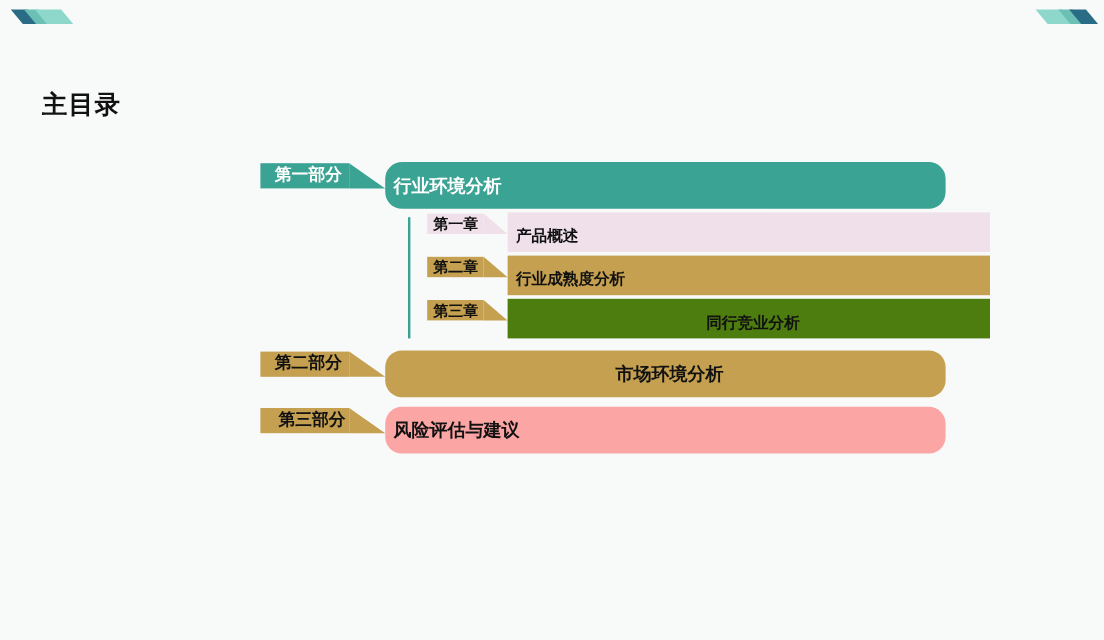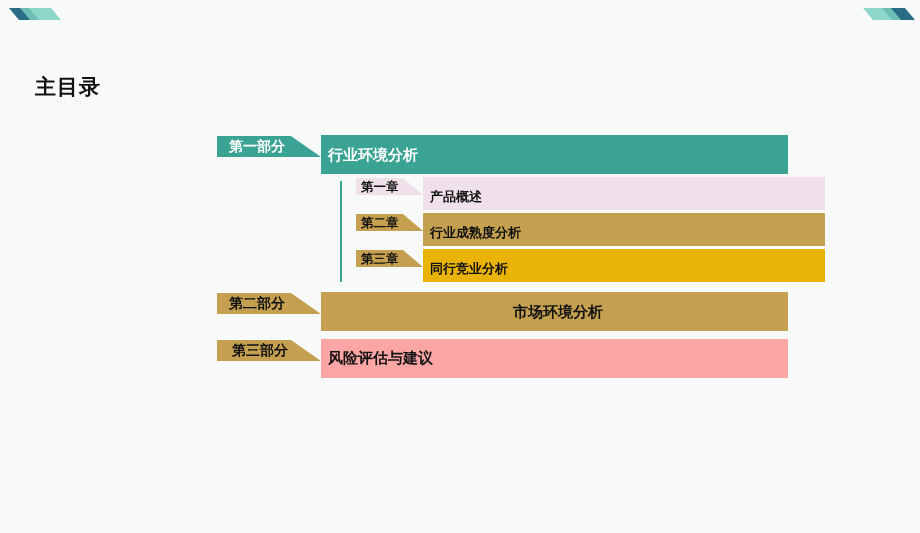--- a/index.html
+++ b/index.html
@@ -7,21 +7,21 @@
     width:920px; height:533px; position:relative; overflow:hidden;
     background:#f8faf9;
     font-family:"DejaVu Sans","Liberation Sans",sans-serif;
   }
   .deco { position:absolute; top:8px; height:12px; }
   .deco .s { position:absolute; top:0; height:12px; transform:skewX(40deg); }
   .title { position:absolute; left:35px; top:73px; font-size:21px; font-weight:bold; color:#111; letter-spacing:1px; }
 
   .part-tag { position:absolute; height:21px; color:#fff; font-size:14px; font-weight:bold; line-height:21px; padding-left:12px; box-sizing:border-box; }
   .part-tag .tri { position:absolute; top:0; right:-30px; width:0; height:0; border-bottom:21px solid; border-right:30px solid transparent; }
-  .part-box { position:absolute; color:#fff; font-size:15px; font-weight:bold; box-sizing:border-box; padding-left:7px; }
+  .part-box { position:absolute; color:#fff; font-size:15px; font-weight:bold; box-sizing:border-box; padding-left:7px;border-radius:14px; }
   .gold-text { color:#111; }
 
   .chap-tag { position:absolute; height:17px; font-size:12.5px; font-weight:bold; line-height:17px; padding-left:5px; box-sizing:border-box; color:#111; }
   .chap-tag .tri { position:absolute; top:0; right:-20px; width:0; height:0; border-bottom:17px solid; border-right:20px solid transparent; }
   .chap-box { position:absolute; left:423px; width:402px; height:33px; font-size:13px; font-weight:bold; color:#111; box-sizing:border-box; padding-left:7px; padding-top:11px; }
 
   .vline { position:absolute; left:340px; top:181px; width:2px; height:101px; background:#3aa393; }
 </style>
 </head>
 <body>
@@ -63,21 +63,21 @@
   <span class="tri" style="border-bottom-color:#c4a050;"></span>
 </div>
 <div class="chap-box" style="top:213px;background:#c4a050;">
   <span>行业成熟度分析</span>
 </div>
 
 <div class="chap-tag" style="left:356px;top:250px;width:47px;background:#c4a050;">
   <span>第三章</span>
   <span class="tri" style="border-bottom-color:#c4a050;"></span>
 </div>
-<div class="chap-box" style="top:249px;background:#eab308;">
+<div class="chap-box" style="top:249px;background:#4d7c0f;text-align:center;">
   <span>同行竞业分析</span>
 </div>
 
 <div class="part-tag gold-text" style="left:217px;top:293px;width:74px;background:#c4a050;">
   <span>第二部分</span>
   <span class="tri" style="border-bottom-color:#c4a050;"></span>
 </div>
 <div class="part-box gold-text" style="left:321px;top:292px;width:467px;height:39px;background:#c4a050;padding-top:11px;text-align:center;">
   <span>市场环境分析</span>
 </div>

